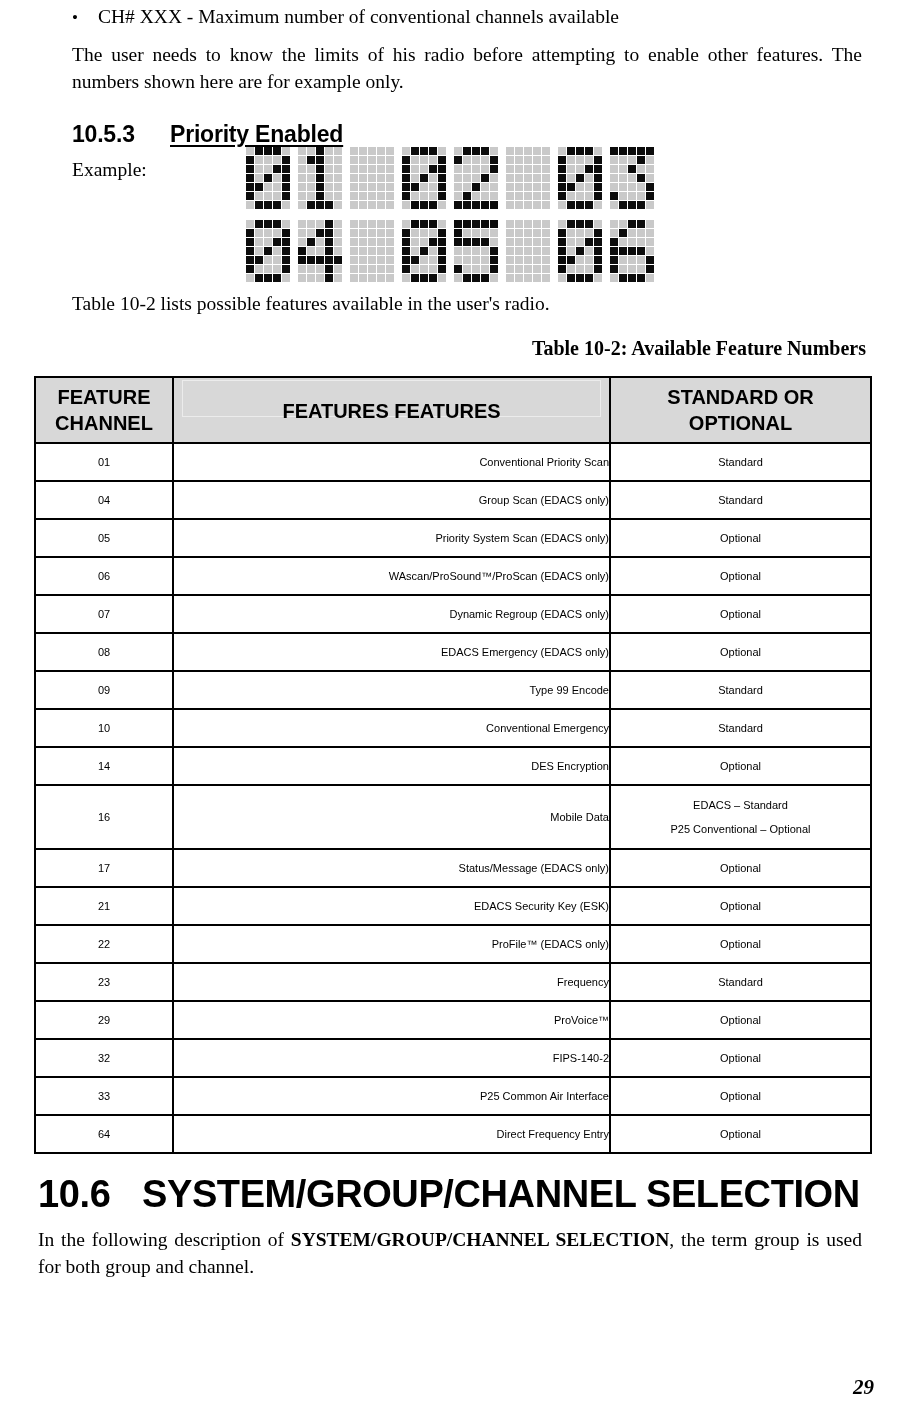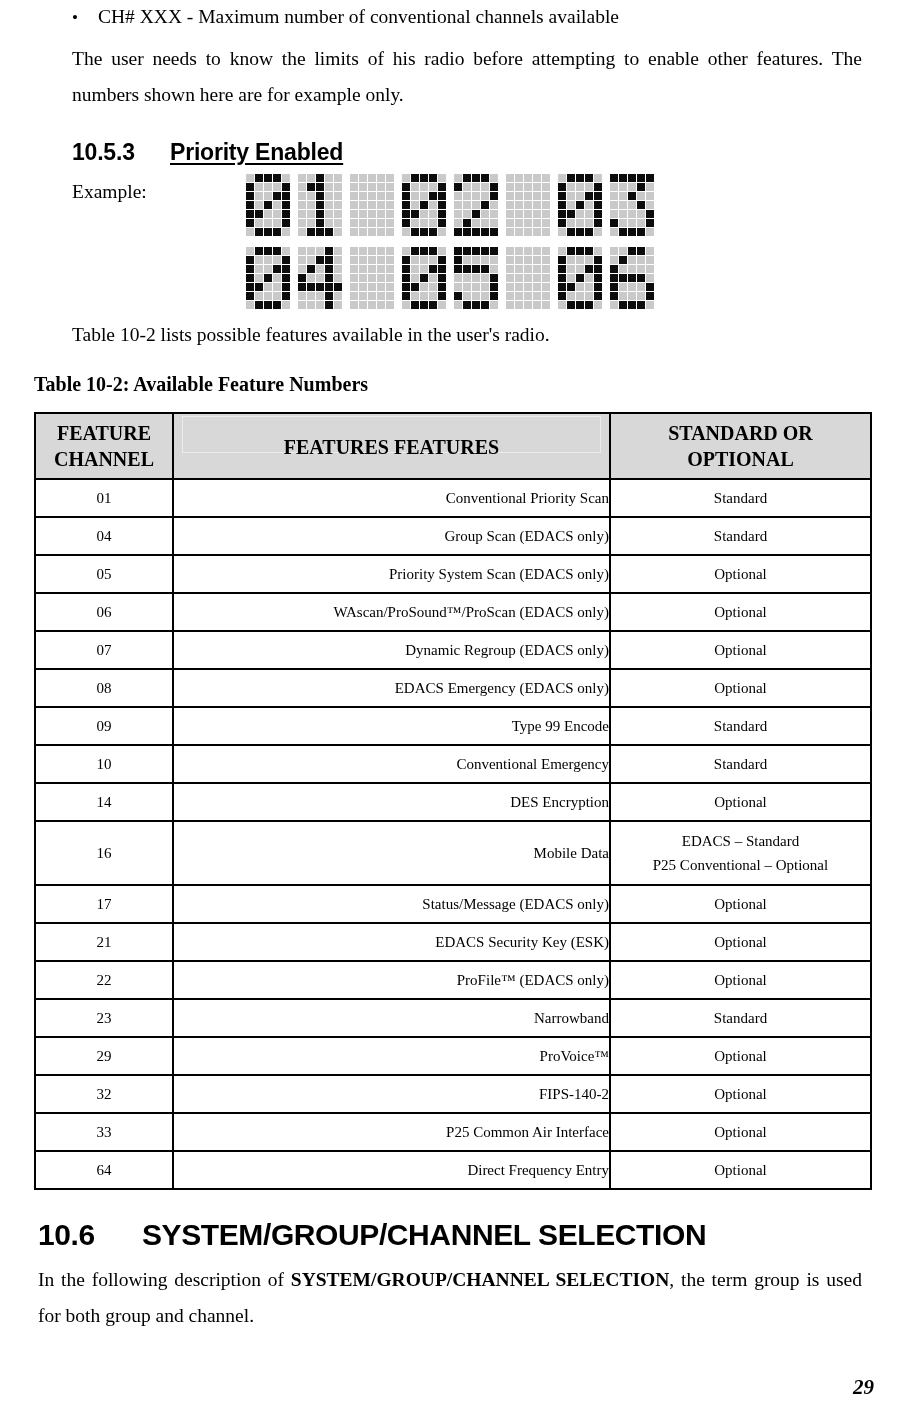--- a/index.html
+++ b/index.html
@@ -38,21 +38,21 @@
     flex: 0 0 26px;
     text-align: left;
     padding-left: 38px;
     font-size: 17px;
   }
   .bullet-text { flex: 1 1 auto; }
 
   
   .body-para {
     font-size: 19.5px;
-    line-height: 36px;
+    line-height: 27px;
     text-align: justify;
     margin: 10px 0 0 0;
     padding: 0 4px 0 38px;
   }
   .body-para.tight { margin-top: 8px; }
 
   
   .h3-row {
     display: flex;
     align-items: flex-end;
@@ -63,25 +63,25 @@
     font-size: 23px;
     letter-spacing: -0.2px;
   }
   .h3-num { width: 98px; flex: 0 0 98px; }
   .h3-title { text-decoration: underline; text-underline-offset: 3px; }
 
   
   .h2-row {
     display: flex;
     align-items: baseline;
-    margin-top: 28px;
+    margin-top: 19px;
     padding-left: 4px;
     font-family: "Liberation Sans", "DejaVu Sans", sans-serif;
     font-weight: bold;
-    font-size: 30px;
+    font-size: 38px;
     letter-spacing: -0.4px;
   }
   .h2-num { width: 104px; flex: 0 0 104px; }
 
   
   .lcd-wrap {
     margin-top: -36px;
     display: flex;
     justify-content: center;
   }
@@ -98,39 +98,39 @@
     display: grid;
     grid-template-columns: repeat(5, 8px);
     grid-template-rows: repeat(7, 8px);
     gap: 1px;
   }
   .px { width: 8px; height: 8px; background: #c9c9c9; }
   .px.on { background: #0c0c0c; }
 
   
   .table-caption {
-    text-align: left;
+    text-align: right;
     font-family: "Liberation Serif", "DejaVu Serif", serif;
     font-weight: bold;
     font-size: 20px;
     margin-top: 20px;
     margin-bottom: 12px;
   }
 
   
   table.feat {
     border-collapse: collapse;
     width: 830px;
     margin: 16px auto;
-    font-family: Liberation Serif, serif;
+    font-family: Liberation Sans, sans-serif;
     table-layout: fixed;
   }
   table.feat th, table.feat td {
     border: 2px solid #000000;
-    font-size: 15px;
+    font-size: 11px;
     padding: 0;
   }
   table.feat thead th {
     background: #d8d8d8;
     font-weight: bold;
     font-size: 20px;
     line-height: 26px;
     height: 64px;
     vertical-align: middle;
     text-align: center;
@@ -874,21 +874,21 @@
           <td class="feat">EDACS Security Key (ESK)</td>
           <td class="so">Optional</td>
         </tr>
         <tr>
           <td class="num">22</td>
           <td class="feat">ProFile™ (EDACS only)</td>
           <td class="so">Optional</td>
         </tr>
         <tr>
           <td class="num">23</td>
-          <td class="feat">Narrowband</td>
+          <td class="feat">Frequency</td>
           <td class="so">Standard</td>
         </tr>
         <tr>
           <td class="num">29</td>
           <td class="feat">ProVoice™</td>
           <td class="so">Optional</td>
         </tr>
         <tr>
           <td class="num">32</td>
           <td class="feat">FIPS-140-2</td>

